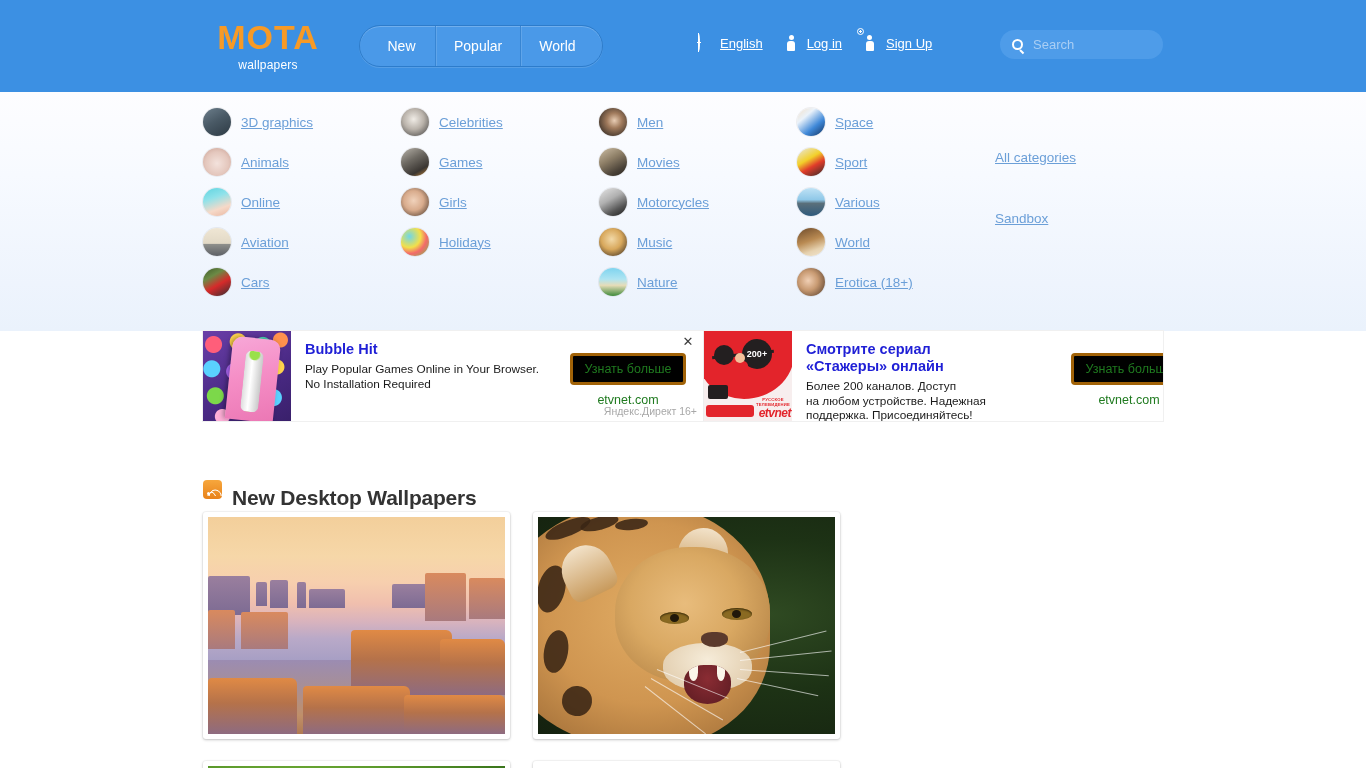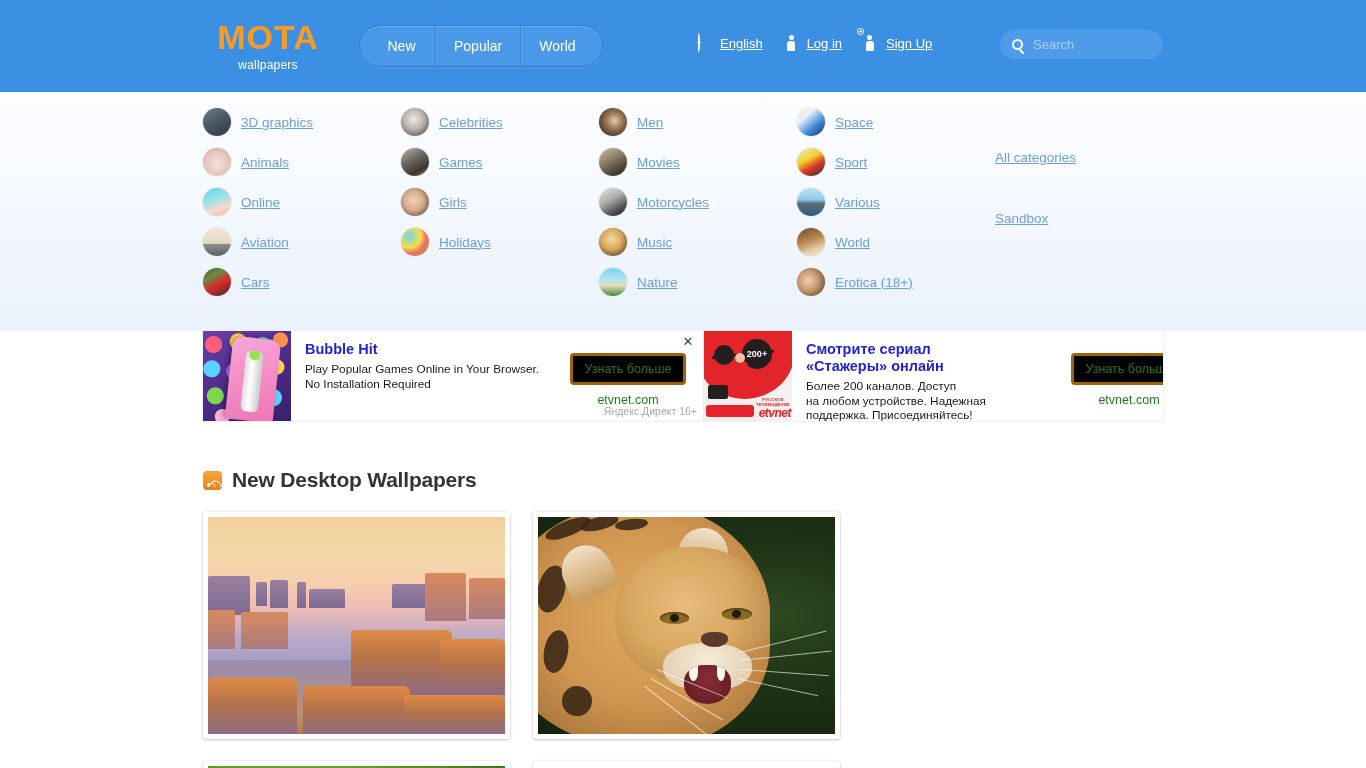--- a/index.html
+++ b/index.html
@@ -487,20 +487,21 @@
     border-radius: 50%;
     text-decoration: none;
   }
   .rss-icon b { width: 8px; height: 8px; transform: rotate(45deg); transform-origin: 0 100%; }
   .rss-icon s { width: 13px; height: 13px; transform: rotate(45deg); transform-origin: 0 100%; }
   #section-title {
     font-size: 21px;
     font-weight: bold;
     color: #333333;
     letter-spacing: -0.2px;
+    margin-top: 18px;
   }
 
   
   #thumb-grid {
     position: absolute;
     left: 203px; top: 512px;
     width: 966px;
     display: flex;
     flex-wrap: wrap;
     gap: 22px 23px;

